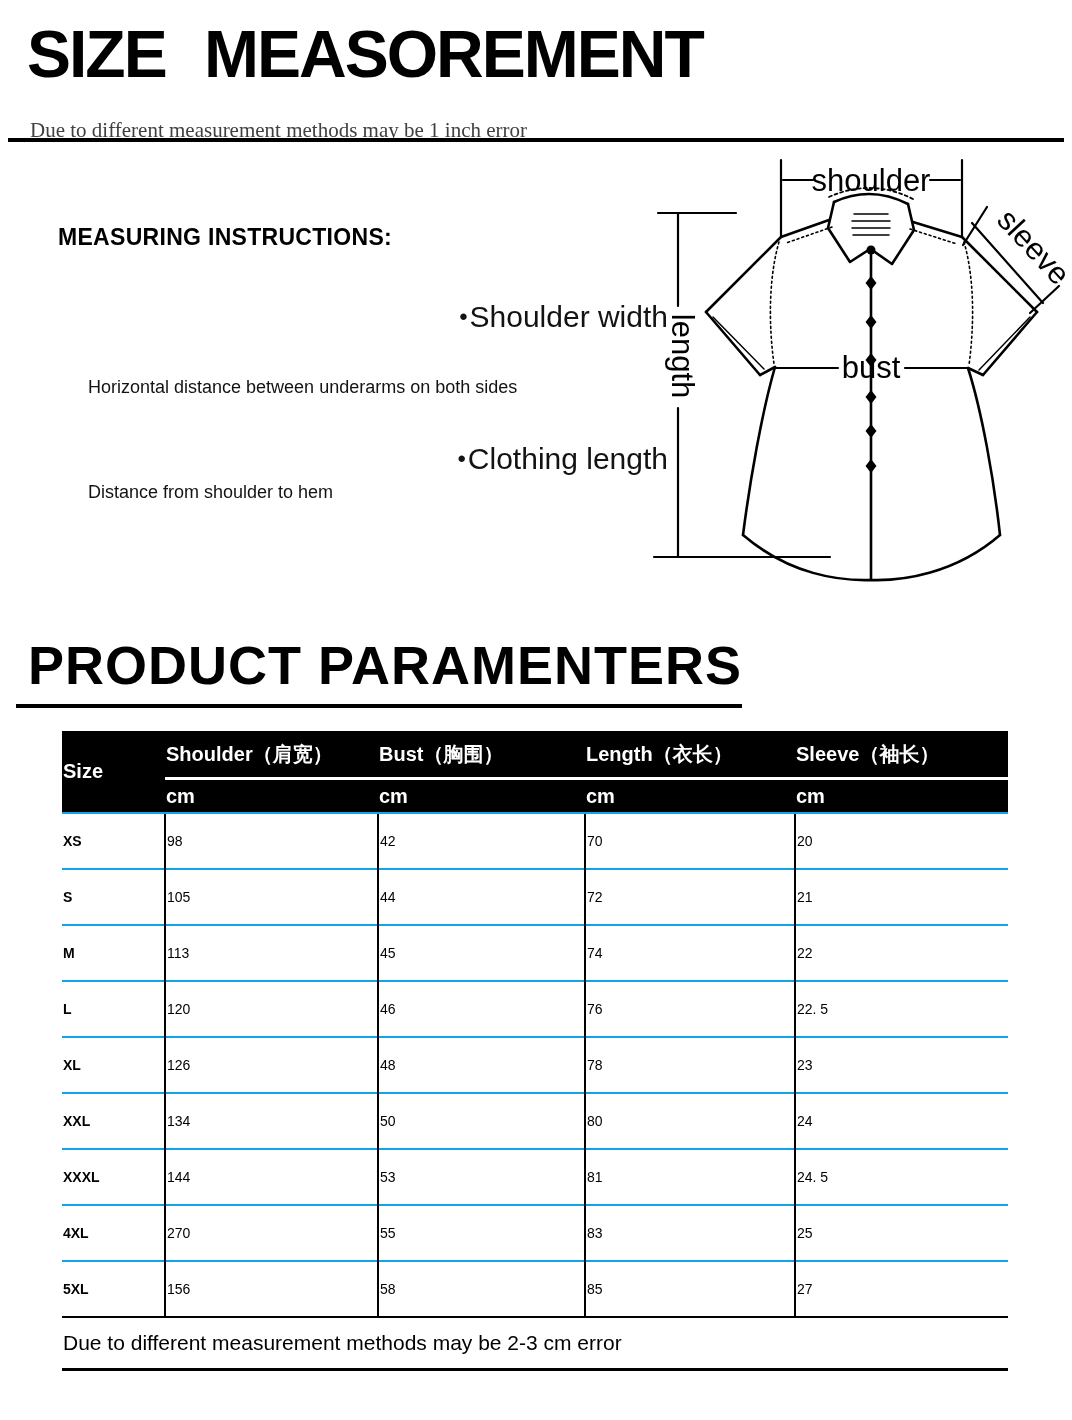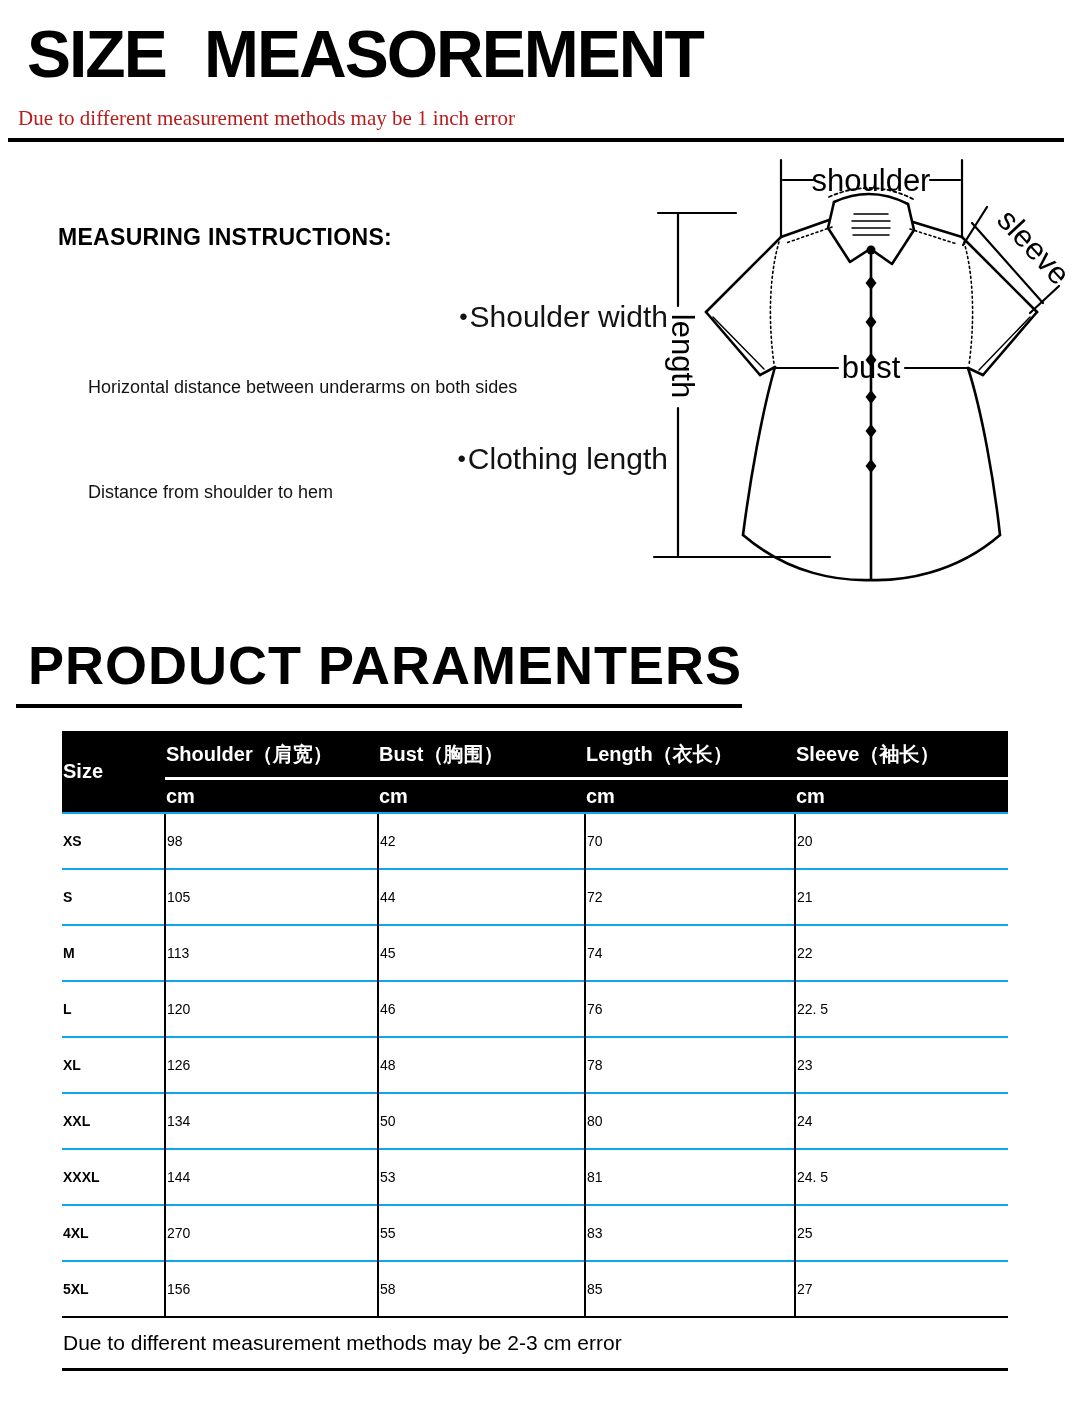--- a/index.html
+++ b/index.html
@@ -6,22 +6,22 @@
   body{
     width:1072px;height:1420px;position:relative;background:#fff;color:#000;
     font-family:"Liberation Sans",sans-serif;overflow:hidden;
   }
   .page-title{
     position:absolute;left:27px;top:20px;margin:0;
     font-size:66px;font-weight:bold;letter-spacing:-2px;word-spacing:22px;
     line-height:1.05;color:#000;white-space:nowrap;
   }
   .subtitle{
-    position:absolute;left:18px;top:106px;margin:0;
-    font-family:"Liberation Serif",serif;font-size:21px;color:#b91c1c;
+    position:absolute;left:18px;top:106px;margin:12px;
+    font-family:"Liberation Serif",serif;font-size:21px;color:#404040;
   }
   .top-rule{position:absolute;left:8px;top:138px;width:1056px;height:4px;background:#000;}
   .instructions{position:absolute;left:18px;top:224px;width:610px;margin-left:40px;}
   .instructions h3{margin:0 0 48px 0;font-size:23px;font-weight:bold;letter-spacing:0.3px;}
   .mi-item{margin-bottom:42px;}
   .mi-term{font-size:30px;color:#131313;line-height:1.2;text-align:right;}
   .mi-bullet{font-size:24px;vertical-align:2px;margin-right:2px;}
   .mi-desc{font-size:18px;color:#131313;margin:5px 0 0 30px;line-height:1.2;}
   .diagram{position:absolute;left:640px;top:150px;}
   .section-heading{

